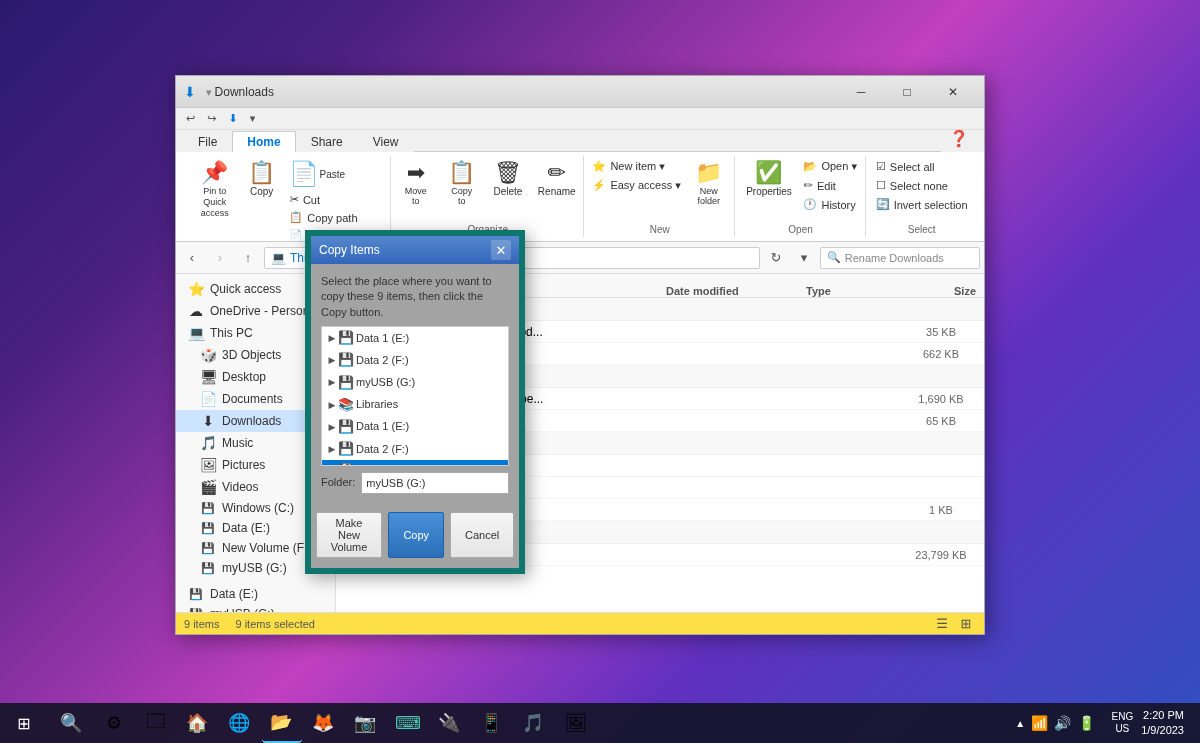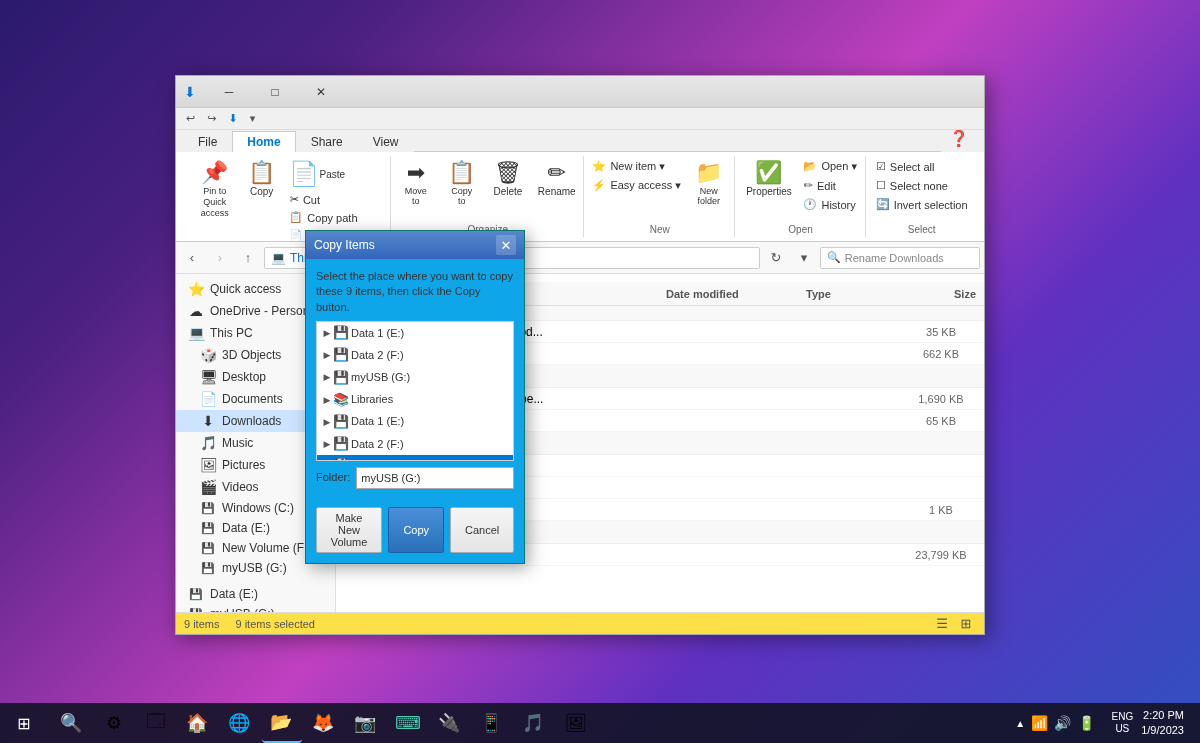--- a/index.html
+++ b/index.html
@@ -313,30 +313,30 @@
 
     
     .file-list {
       flex: 1;
       background: white;
       overflow-y: auto;
       padding: 0;
     }
     .file-list-header {
       display: flex;
-      align-items: center;
+      align-items: flex-end;
       height: 24px;
       border-bottom: 1px solid #e0e0e0;
       background: #f8f8f8;
       padding: 0 8px;
       font-size: 11px;
       font-weight: 600;
       color: #555;
       position: sticky;
-      top: 8px;
+      top: 0;
       z-index: 1;
     }
     .col-name { flex: 1; }
     .col-date { width: 140px; }
     .col-type { width: 100px; }
     .col-size { width: 70px; text-align: right; }
     .file-group-header {
       display: flex;
       align-items: center;
       padding: 4px 8px;
@@ -425,22 +425,22 @@
     .dialog-overlay {
       position: absolute;
       top: 0; left: 0; right: 0; bottom: 0;
       z-index: 50;
     }
     .dialog {
       position: absolute;
       top: 230px;
       left: 305px;
       width: 220px;
-      background: #0ea5e9;
-      border: 1px solid #0f766e;
+      background: #a3a3a3;
+      border: 6px solid #0f766e;
       box-shadow: 4px 4px 16px rgba(0,0,0,0.35);
       display: flex;
       flex-direction: column;
       z-index: 51;
     }
     .dialog-title-bar {
       height: 28px;
       background: linear-gradient(to bottom, #5588cc, #3366bb);
       display: flex;
       align-items: center;
@@ -535,20 +535,24 @@
   </style>
 </head>
 <body>
 
 <div class="desktop">
 
   <div class="explorer-window">
 
     <div class="title-bar">
       <div class="title-bar-icon">⬇</div>
+      <div class="title-bar-text">
+        <span style="font-size:11px;color:#888;">▾ </span>
+        <span>Downloads</span>
+      </div>
       <div class="title-bar-actions">
         <div class="title-btn">─</div>
         <div class="title-btn">□</div>
         <div class="title-btn close">✕</div>
       </div>
     </div>
 
     <div class="qat">
       <div class="qat-btn">↩</div>
       <div class="qat-btn">↪</div>

